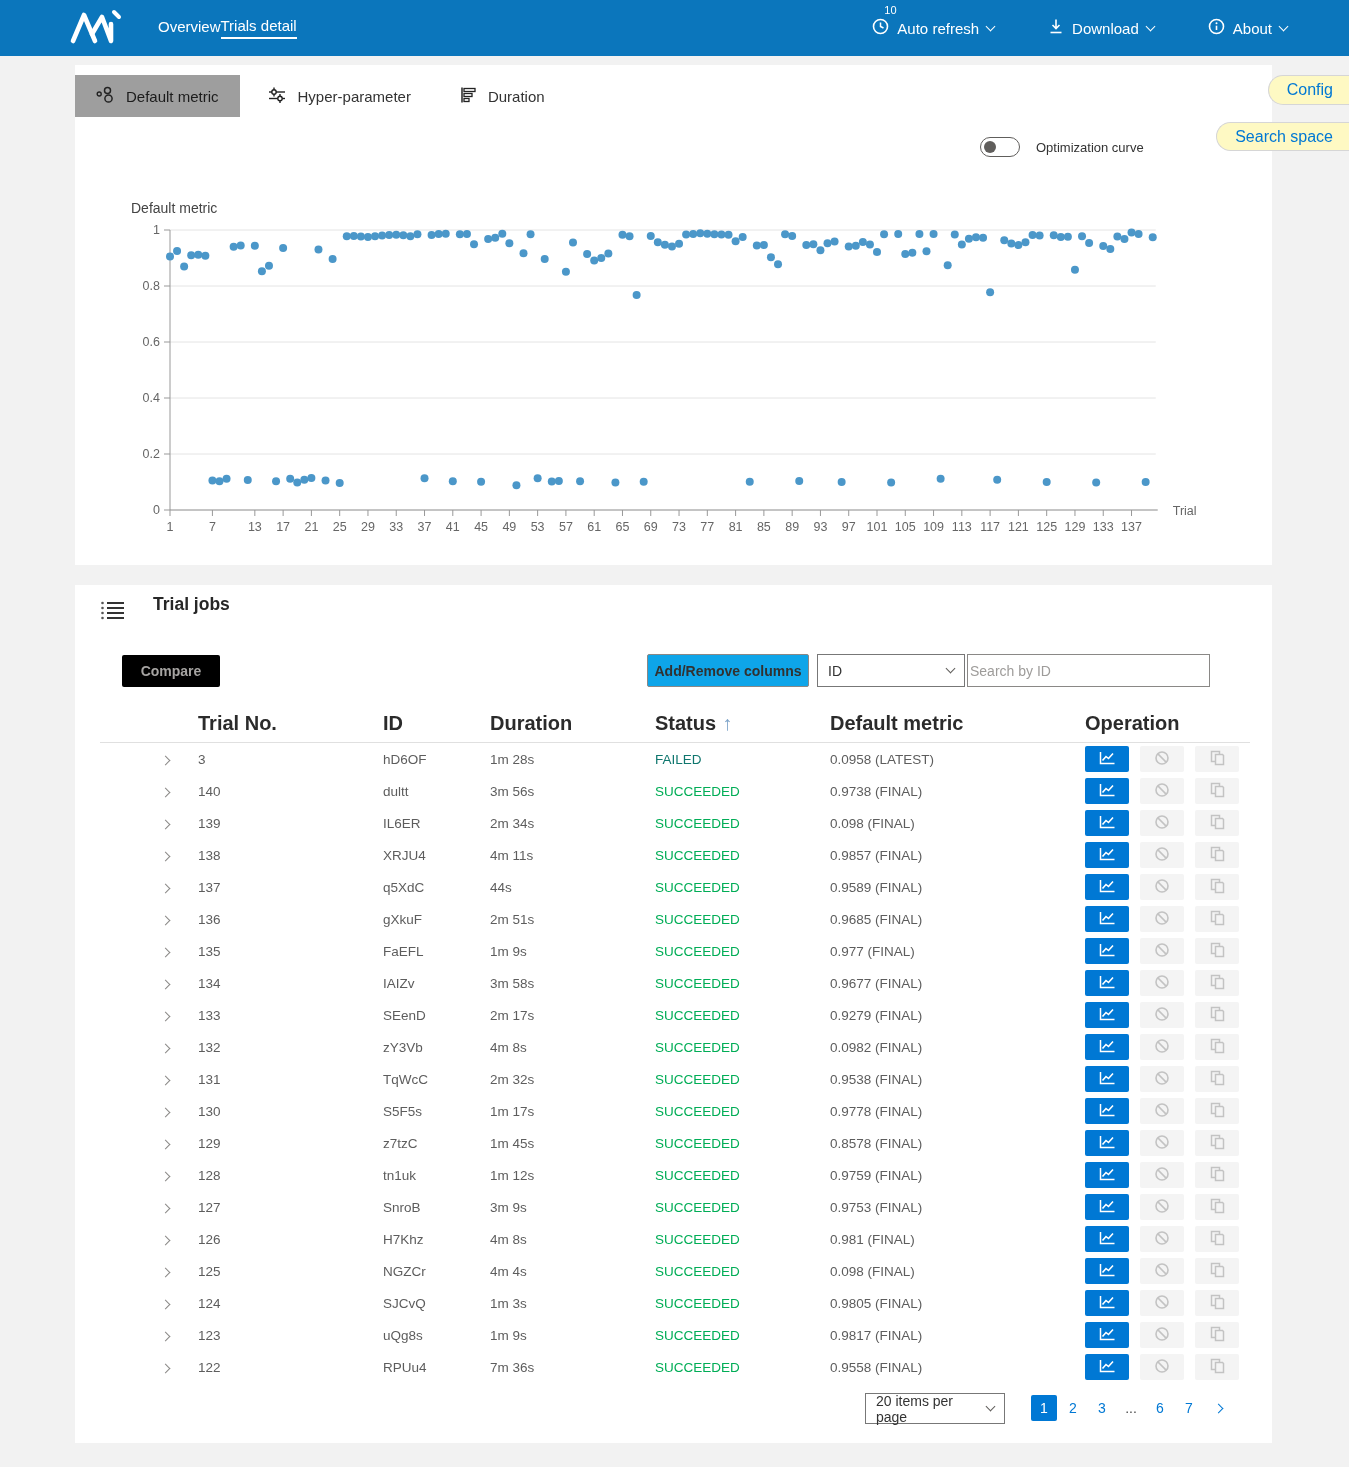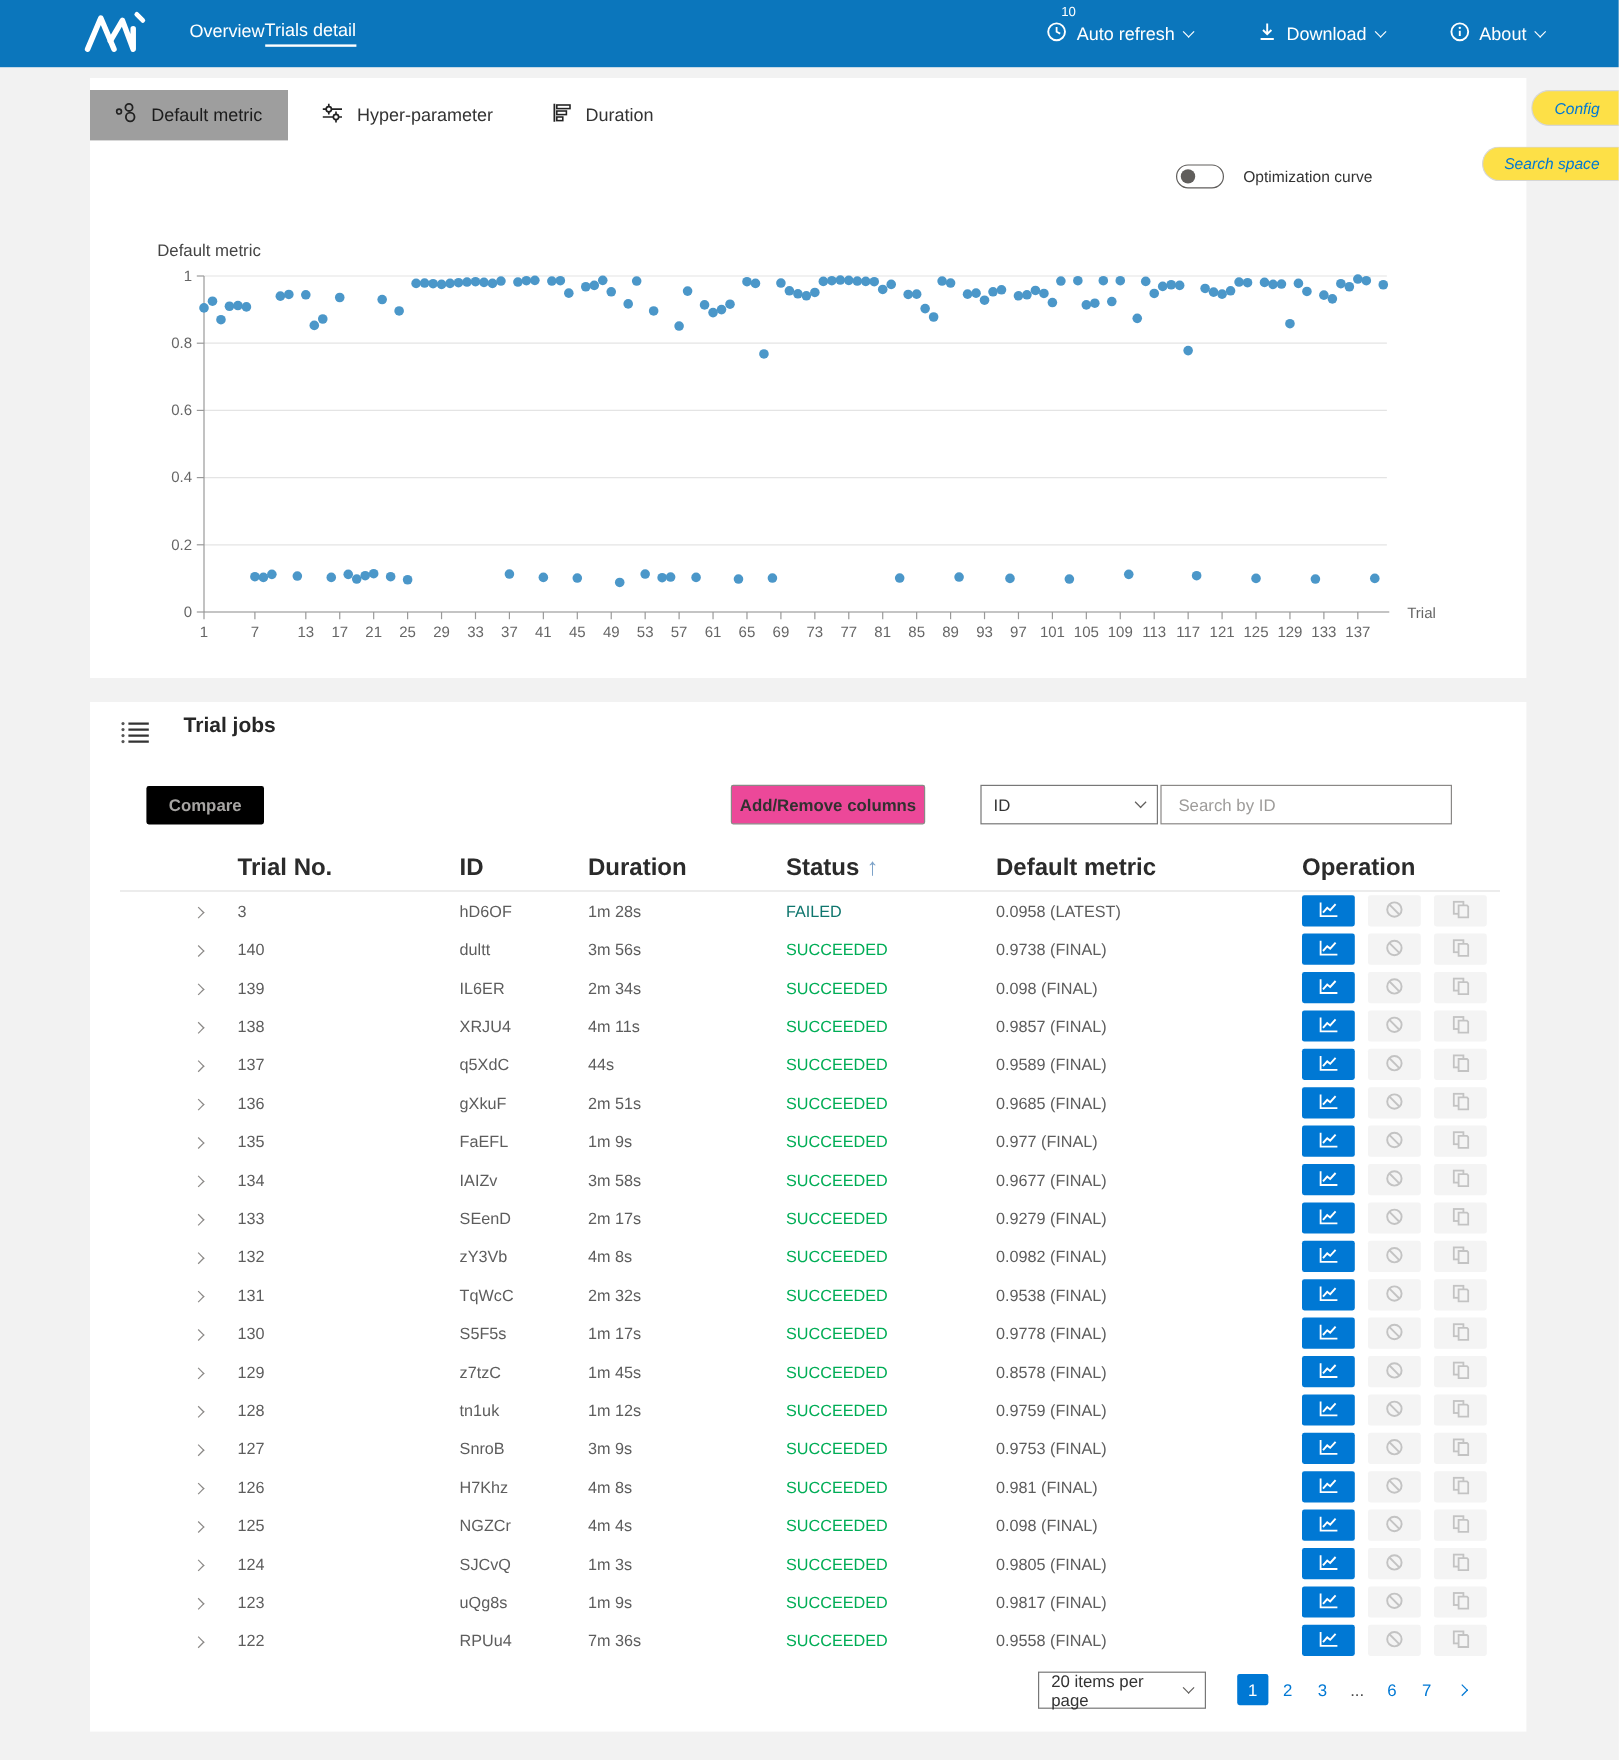--- a/index.html
+++ b/index.html
@@ -19,23 +19,23 @@
   .hdr-item { display:flex; align-items:center; gap:8px; font-size:15px; position:relative; cursor:pointer; }
   .refresh-badge { position:absolute; top:-14px; left:12px; font-size:11px; }
   .chev { display:inline-block; width:7px; height:7px;
     border-right:1.6px solid currentColor; border-bottom:1.6px solid currentColor;
     transform:rotate(45deg); margin-top:-4px; }
   
   .card { position:absolute; background:#fff; }
   #chart-card { left:75px; top:65px; width:1197px; height:500px; }
   #table-card { left:75px; top:585px; width:1197px; height:858px; }
   
-  .side-pill { position:absolute; right:0; background:#fde047; border:1px solid #d6d6d6; border-right:none;
-    color:#0078d4; font-size:13px; display:flex; align-items:center; padding:0 16px 0 18px;
-    border-radius:16px 0 0 16px; cursor:pointer; z-index:6;font-style:italic; }
+  .side-pill { position:absolute; right:0; background:#fef9c3; border:1px solid #d6d6d6; border-right:none;
+    color:#0078d4; font-size:16px; display:flex; align-items:center; padding:0 16px 0 18px;
+    border-radius:16px 0 0 16px; cursor:pointer; z-index:6; }
   #config-btn { top:75px; height:30px; }
   #searchspace-btn { top:122px; height:29px; }
   
   .tabbar { position:absolute; left:0; top:10px; height:42px; display:flex; align-items:stretch; }
   .tab { display:flex; align-items:center; gap:10px; padding:0 21px; font-size:15px;
     color:#333; cursor:pointer; margin-right:7px; }
   .tab.active { background:#9e9e9e; color:#1c1c1c; }
   .tab svg { flex:0 0 auto; }
   
   .toggle-row { position:absolute; left:905px; top:72px; display:flex; align-items:center; gap:16px; }
@@ -46,28 +46,28 @@
   .toggle-label { font-size:13px; color:#333; }
   .chart-title { position:absolute; left:56px; top:135px; font-size:14px; color:#444; }
   #metric-chart { position:absolute; left:60px; top:150px; }
   
   .tj-icon { position:absolute; left:25px; top:14px; }
   .tj-title { position:absolute; left:78px; top:9px; font-size:17.5px; font-weight:700; color:#272727; }
   .btn { border-radius:2px; font-size:14px; font-weight:700; display:flex;
     align-items:center; justify-content:center; cursor:pointer; }
   #compare-btn { position:absolute; left:47px; top:70px; width:98px; height:32px;
     background:#000000; color:#a6a4a2; border:none; }
-  #addremove-btn { position:absolute; left:534px; top:69px; width:162px; height:33px;
-    background:#ec4899; border:1px solid #8a8886; color:#323130; }
+  #addremove-btn { position:absolute; left:572px; top:69px; width:162px; height:33px;
+    background:#0ea5e9; border:1px solid #8a8886; color:#323130; }
   .select-box { position:absolute; display:flex; align-items:center; justify-content:space-between;
     border:1px solid #777; background:#fff; font-size:14px; color:#333; padding:0 10px; cursor:pointer; }
   #id-filter { left:742px; top:69px; width:148px; height:33px; }
   .select-box .chev { color:#605e5c; }
   #search-input { position:absolute; left:892px; top:69px; width:243px; height:33px;
-    border:1px solid #8a8886; padding:0 14px; font-size:14px; font-family:inherit; color:#333; }
+    border:1px solid #8a8886; padding:0 2px; font-size:14px; font-family:inherit; color:#333; }
   #search-input::placeholder { color:#9e9c9a; }
   
   .table { position:absolute; left:25px; top:120px; width:1150px; }
   .trow, .thead { display:grid; grid-template-columns:98px 185px 107px 165px 175px 255px 1fr;
     align-items:center; }
   .thead { height:38px; border-bottom:1px solid #e0e0e0; font-size:20px; font-weight:700; color:#2b2b2b; }
   .thead .sort-arrow { color:#7da3c9; font-weight:400; margin-left:6px; }
   .trow { height:32px; font-size:13.5px; color:#5d5d5d; }
   .cell-chev { padding-left:62px; }
   .row-chev { display:inline-block; width:7px; height:7px;

